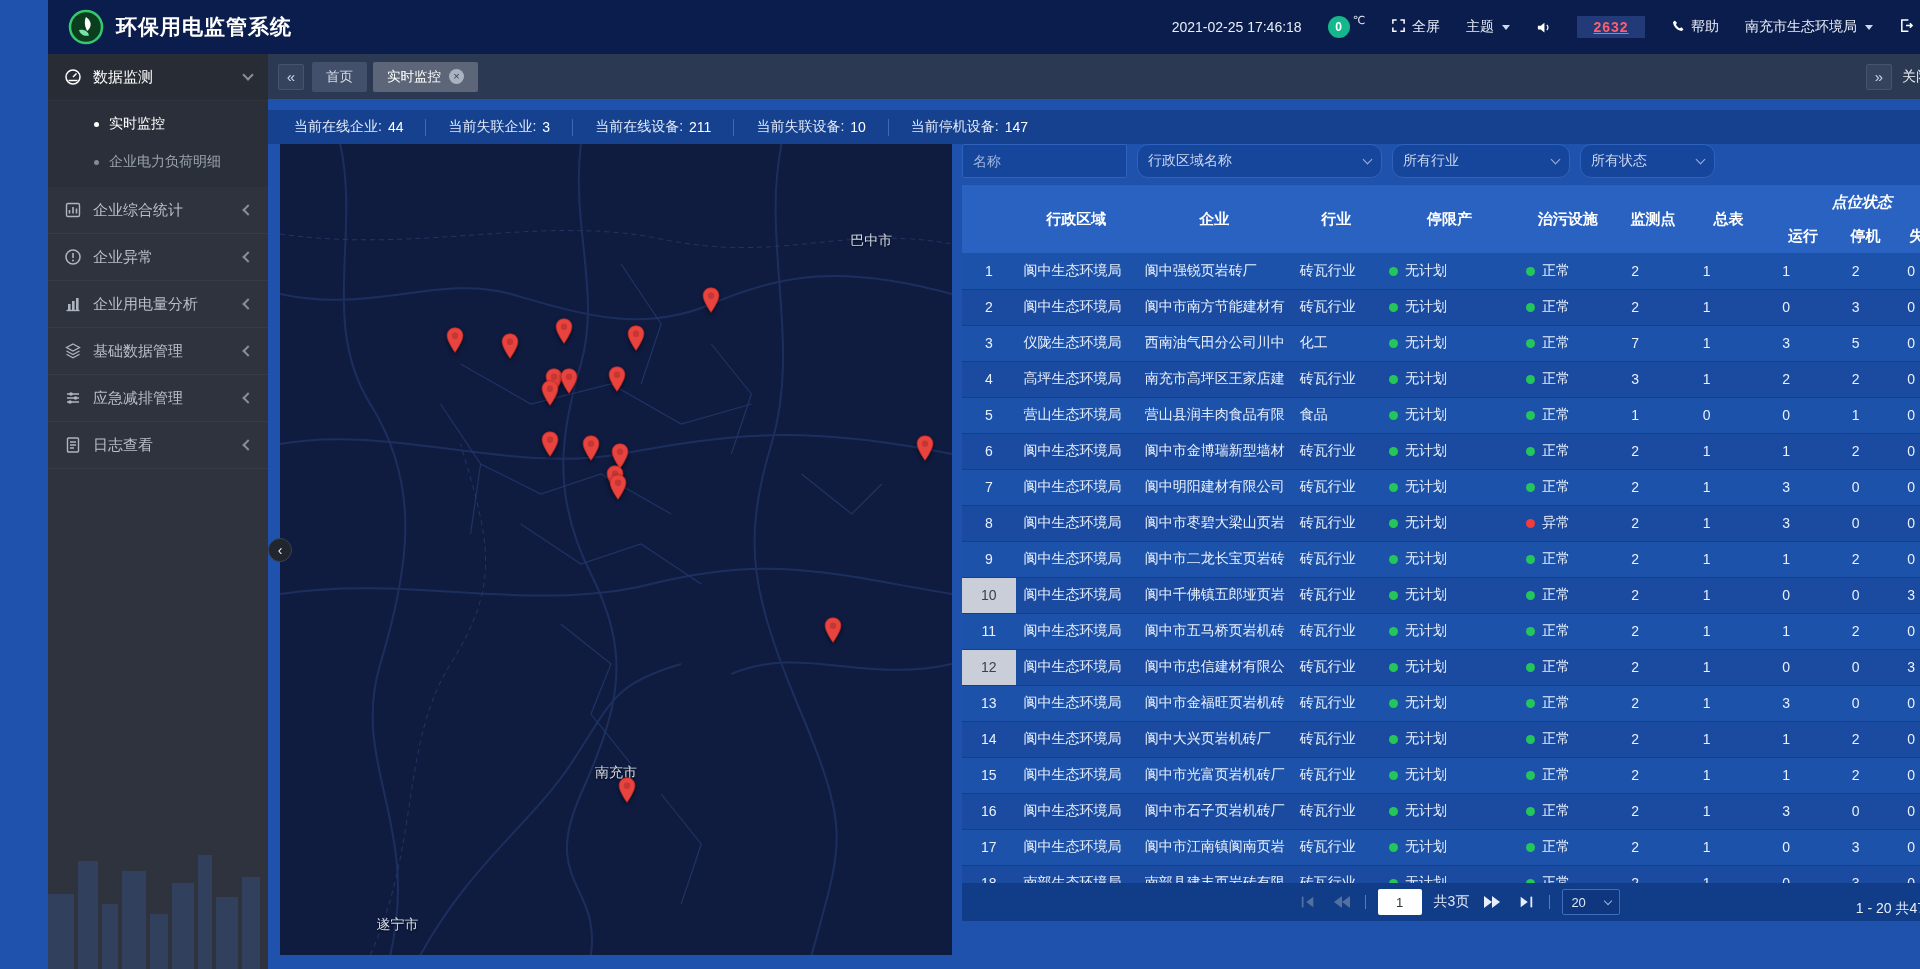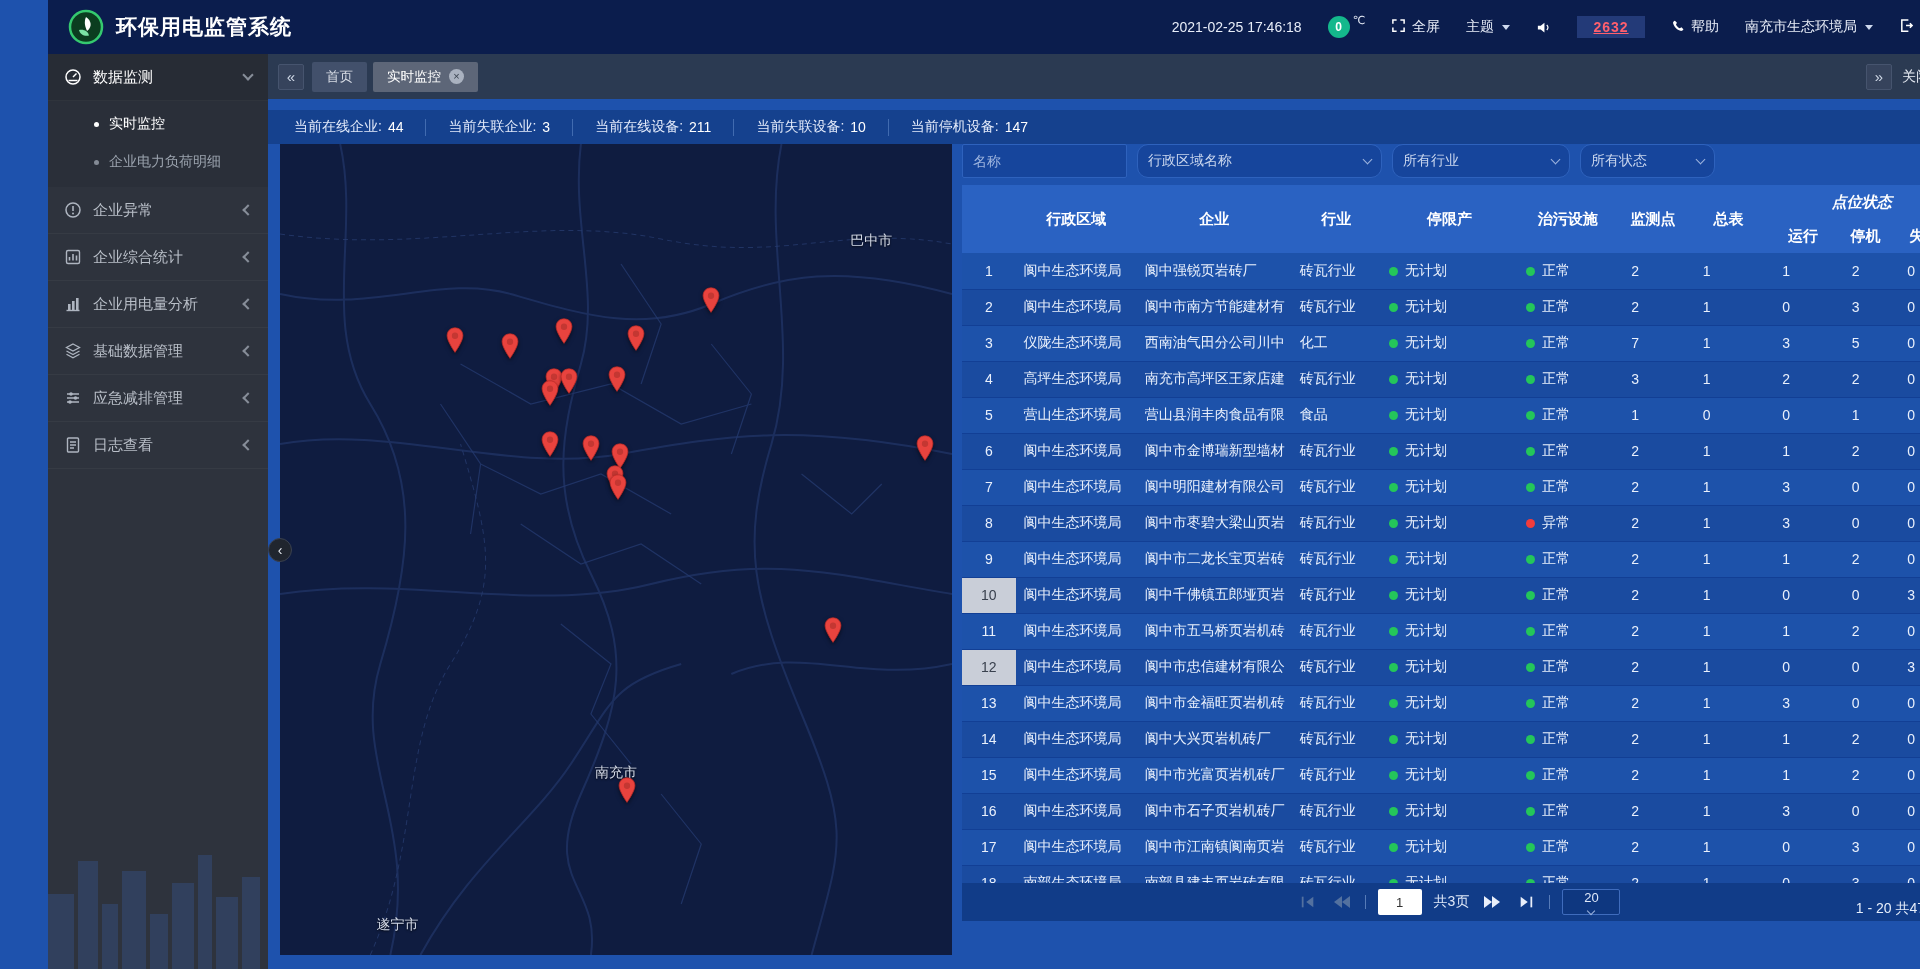--- a/index.html
+++ b/index.html
@@ -85,21 +85,21 @@
   .dot{display:inline-block;width:9px;height:9px;border-radius:50%;margin-right:7px;vertical-align:middle;}
   .dot.green{background:#24c65a;}
   .dot.red{background:#f23c3c;}
 
   
   .pagination{height:38px;flex:none;background:#113c88;display:flex;align-items:center;justify-content:center;gap:12px;position:relative;color:#dfe8f8;font-size:14px;}
   .pg-btn{display:flex;align-items:center;justify-content:center;width:22px;height:18px;cursor:pointer;color:#e9effa;}
   .pg-btn.disabled{color:#53719f;cursor:default;}
   .pg-sep{width:1px;height:14px;background:rgba(170,200,245,.45);}
   .pg-input{width:44px;height:26px;border:none;border-radius:2px;background:#fff;color:#333;text-align:center;font-size:13px;font-family:inherit;outline:none;}
-  .pg-size{width:58px;height:26px;background:#0e3780;border:1px solid #3f6cbd;border-radius:2px;display:flex;align-items:center;justify-content:space-between;padding:0 8px;cursor:pointer;font-size:13px;flex-direction:column;}
+  .pg-size{width:58px;height:26px;background:#0e3780;border:1px solid #3f6cbd;border-radius:2px;display:flex;align-items:center;justify-content:space-between;padding:0 8px;cursor:pointer;font-size:13px;}
   .pg-size .sel-caret{width:6px;height:6px;border-right:1.5px solid #9db4de;border-bottom:1.5px solid #9db4de;transform:rotate(45deg);margin-top:-2px;}
   .pg-range{position:absolute;right:16px;top:7px;height:100%;display:flex;align-items:center;color:#e6eefb;}
 </style>
 </head>
 <body>
 
 <div class="app">
 
   <header class="topbar">
     <span class="logo">
@@ -195,40 +195,40 @@
     <span class="bullet"></span>
     <span class="nav-child-label">企业电力负荷明细</span>
   </div>
 </div>
   </div>
 
   <div class="nav-group">
     <div class="nav-item">
       <span class="nav-icon">
                 <svg width="18" height="18" viewBox="0 0 18 18">
-                  <circle cx="9" cy="9" r="7" stroke="currentColor" fill="none" stroke-width="1.5"></circle>
-                  <path d="M9 5 v5" stroke="currentColor" stroke-width="1.6"></path>
-                  <circle cx="9" cy="12.6" r="1" fill="currentColor"></circle>
+                  <rect x="2.5" y="2.5" width="13" height="13" rx="1.5" stroke="currentColor" fill="none" stroke-width="1.4"></rect>
+                  <path d="M5.5 12.5 V9 M9 12.5 V6 M12.5 12.5 V7.5" stroke="currentColor" stroke-width="1.6"></path>
                 </svg>
               </span>
-      <span class="nav-label">企业异常</span>
+      <span class="nav-label">企业综合统计</span>
       <span class="chev left"></span>
     </div>
 
   </div>
 
   <div class="nav-group">
     <div class="nav-item">
       <span class="nav-icon">
                 <svg width="18" height="18" viewBox="0 0 18 18">
-                  <rect x="2.5" y="2.5" width="13" height="13" rx="1.5" stroke="currentColor" fill="none" stroke-width="1.4"></rect>
-                  <path d="M5.5 12.5 V9 M9 12.5 V6 M12.5 12.5 V7.5" stroke="currentColor" stroke-width="1.6"></path>
+                  <circle cx="9" cy="9" r="7" stroke="currentColor" fill="none" stroke-width="1.5"></circle>
+                  <path d="M9 5 v5" stroke="currentColor" stroke-width="1.6"></path>
+                  <circle cx="9" cy="12.6" r="1" fill="currentColor"></circle>
                 </svg>
               </span>
-      <span class="nav-label">企业综合统计</span>
+      <span class="nav-label">企业异常</span>
       <span class="chev left"></span>
     </div>
 
   </div>
 
   <div class="nav-group">
     <div class="nav-item">
       <span class="nav-icon">
                 <svg width="18" height="18" viewBox="0 0 18 18">
                   <path d="M2.5 15.5 h13" stroke="currentColor" stroke-width="1.4"></path>

